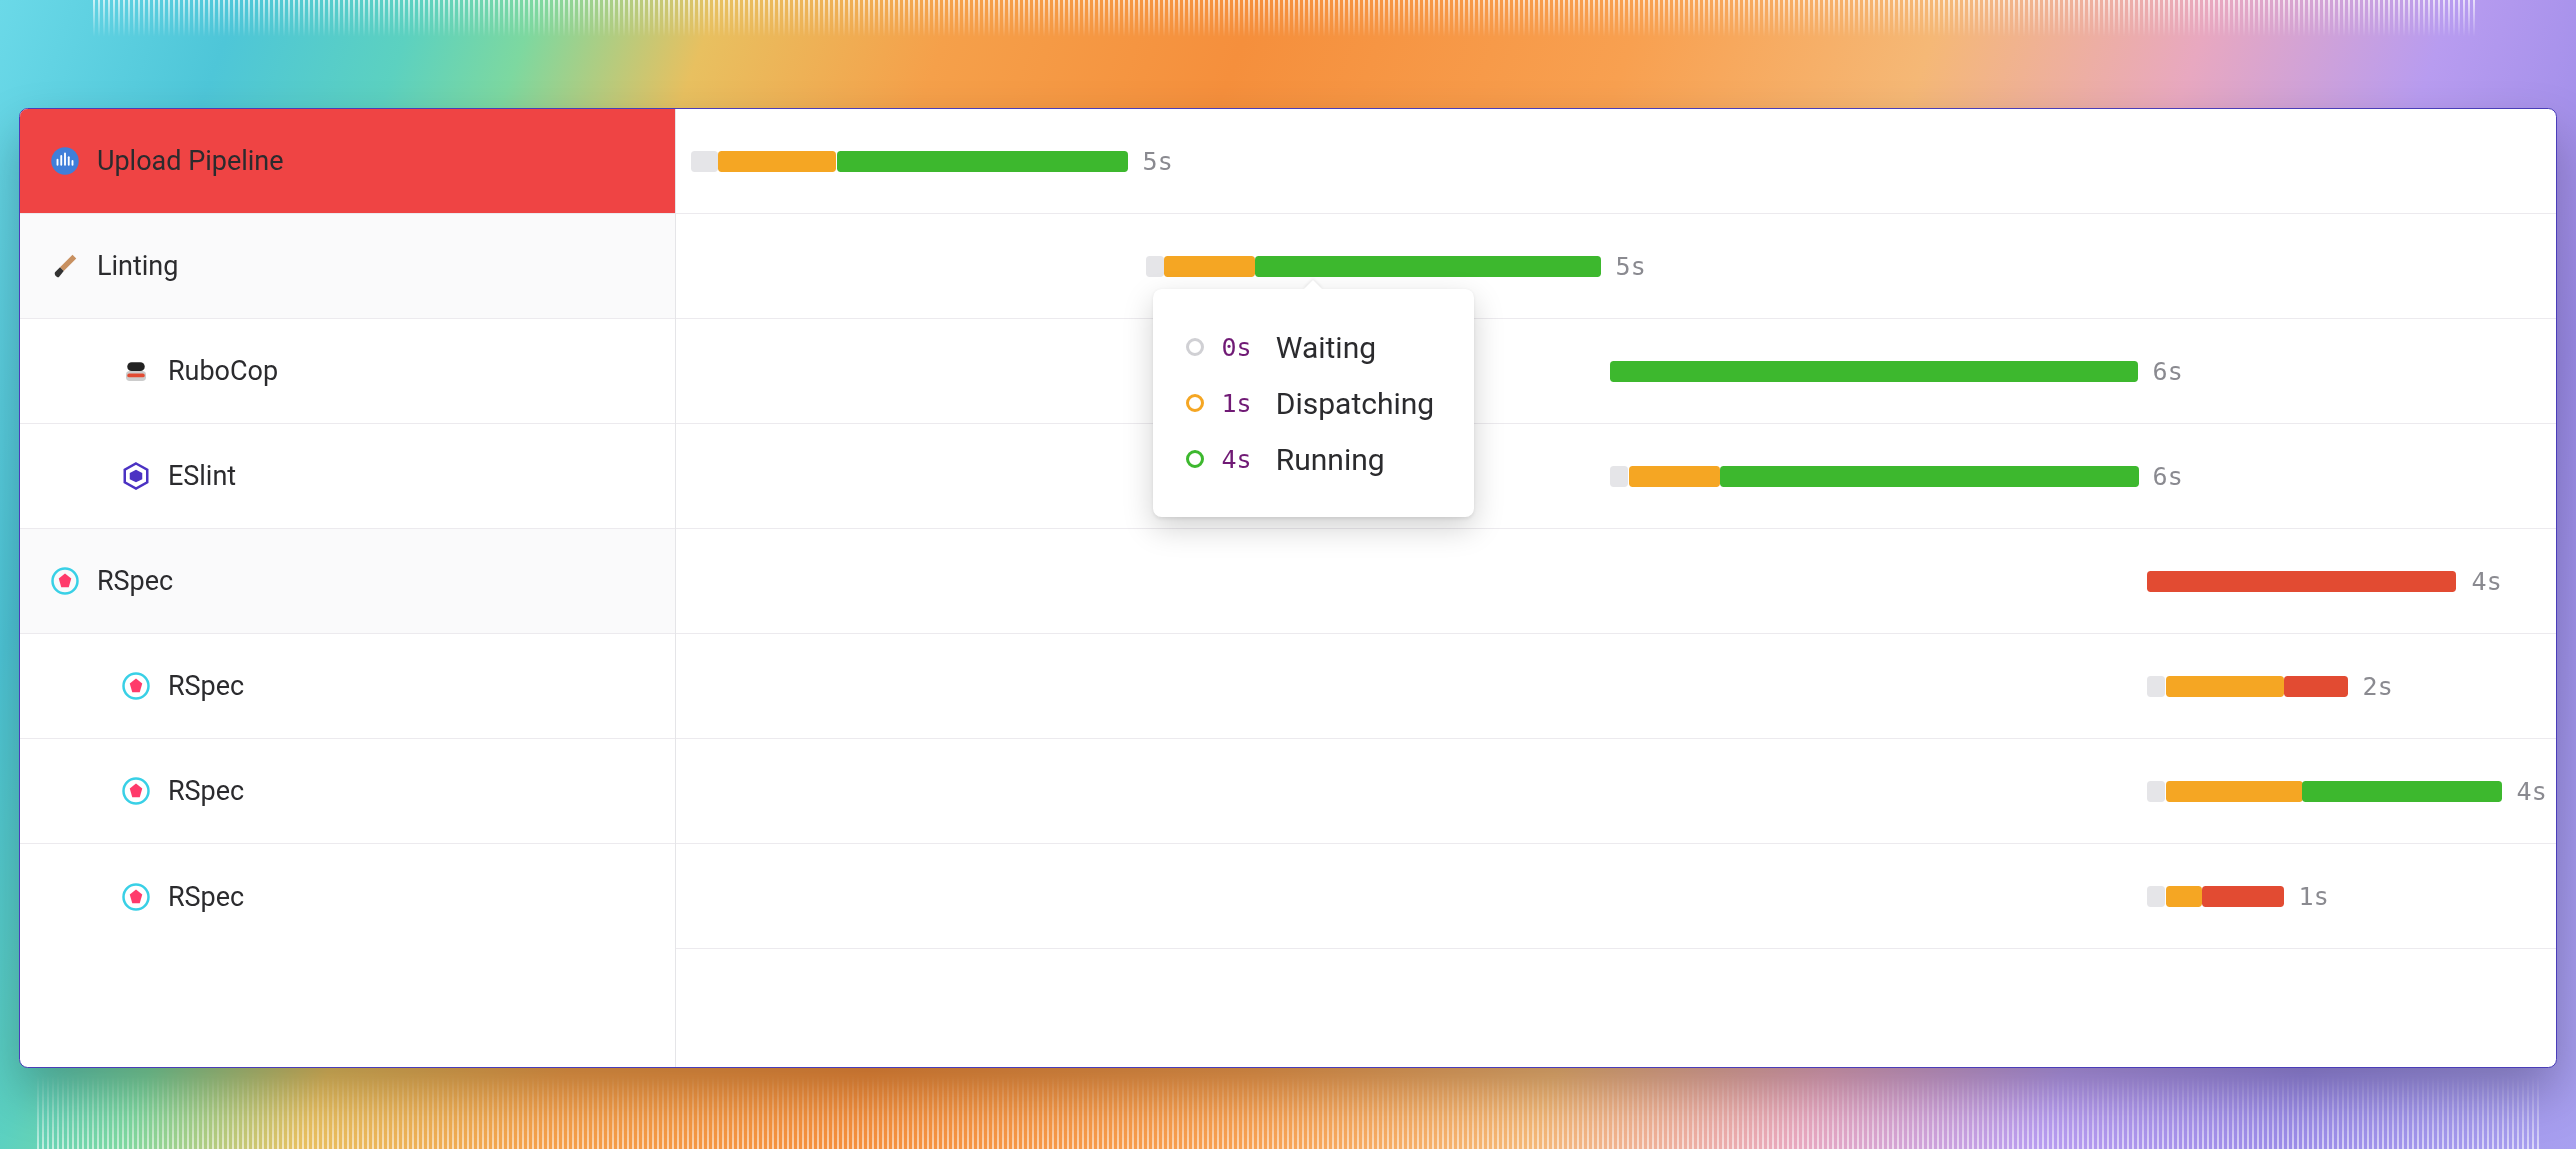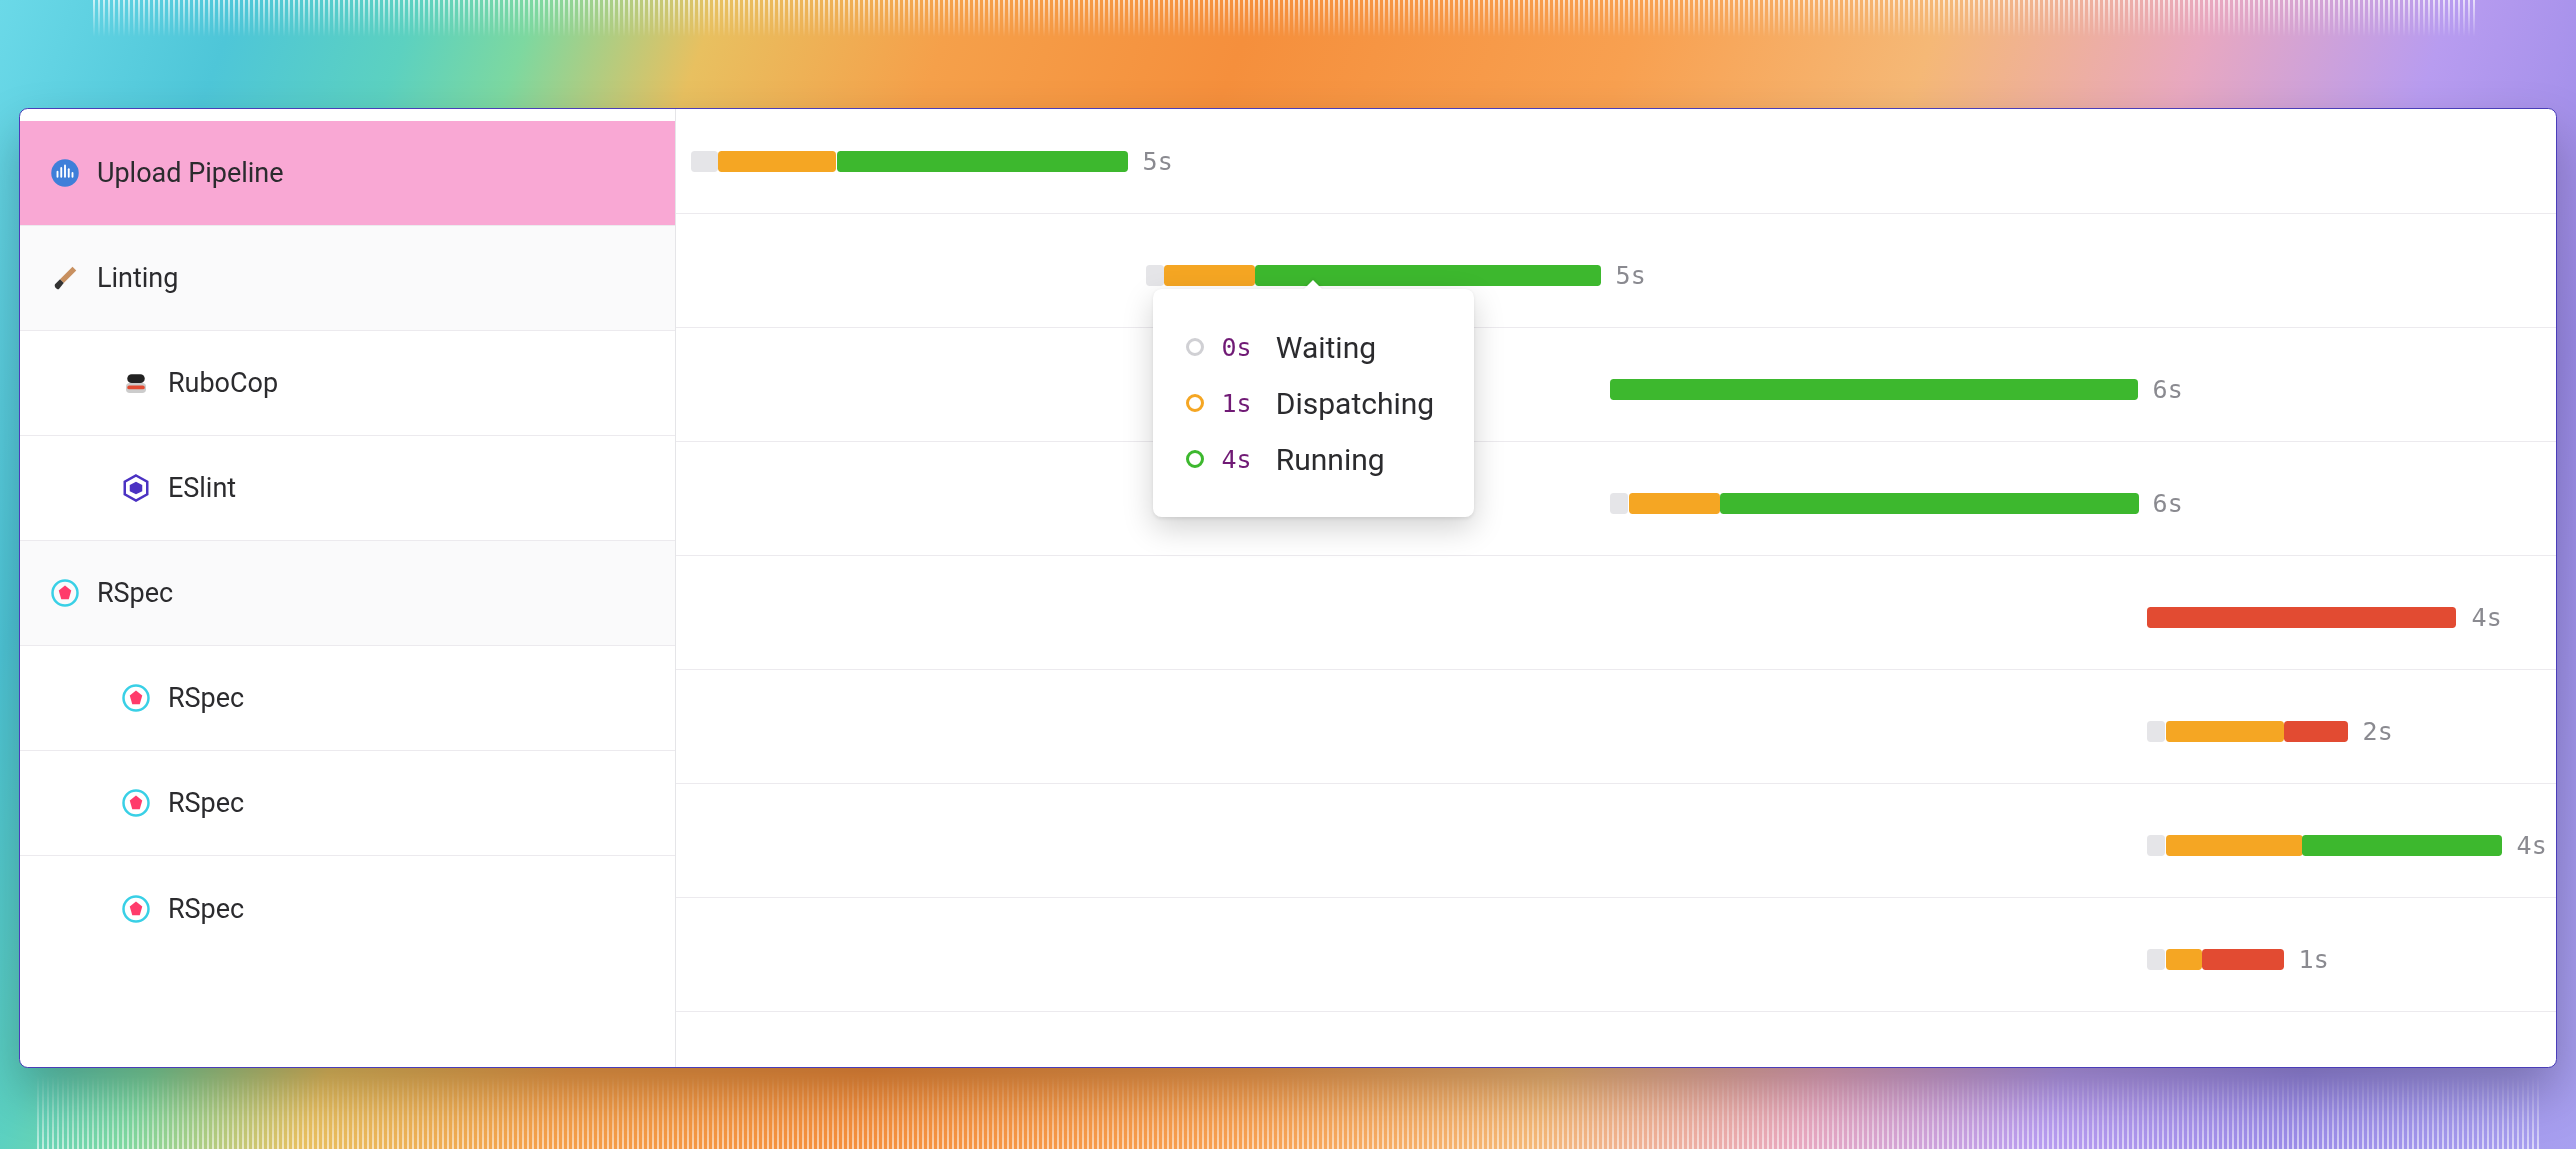--- a/index.html
+++ b/index.html
@@ -39,30 +39,30 @@
   }
   .sidebar {
     width: 656px;
     flex: 0 0 656px;
     border-right: 0.6px solid #e5e5e8;
     display: flex; flex-direction: column;
   }
   .timeline {
     flex: 1 1 auto;
     position: relative;
-    display: flex; flex-direction: column; gap: 9px;
+    display: flex; flex-direction: column;
   }
 
   .row {
     display: flex; align-items: center;
     border-bottom: 0.6px solid #eceaee;
     padding: 0 25px 0 30px;
     gap: 17.3px;
   }
-  .row.top   { height: 105px; background:#f9a8d4;margin-top:12px; }
+  .row.top   { height: 105px; background:#ef4444; }
   .row.child { height: 105px; padding-left: 101px; background:#fff; }
   .row.grp   { height: 105px; background:#fafafb; }
   .sidebar .row:last-child { border-bottom:none; }
 
   .label {
     font-size: 27px;
     color: #2b2b2e;
     font-weight: 450;
     white-space: nowrap;
   }

